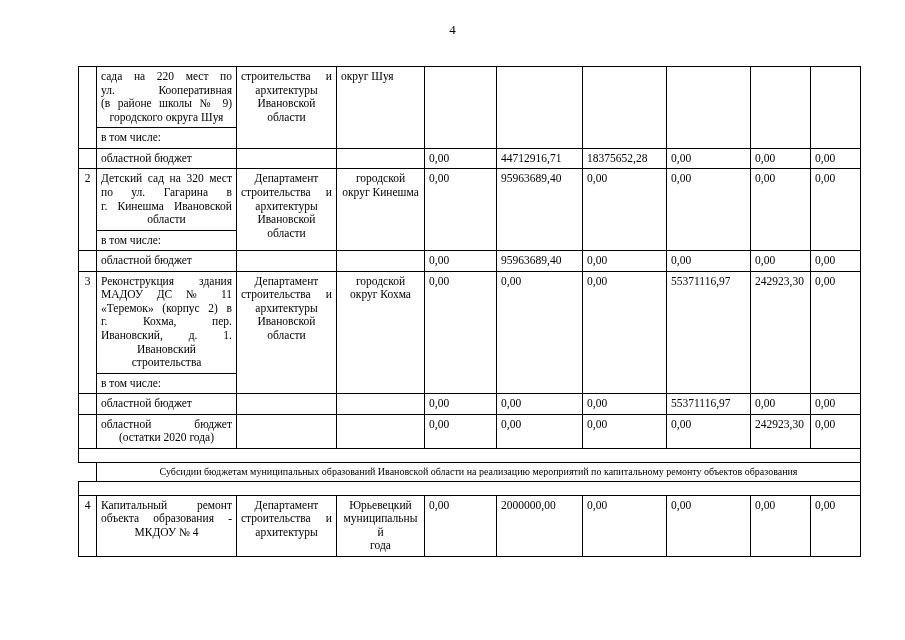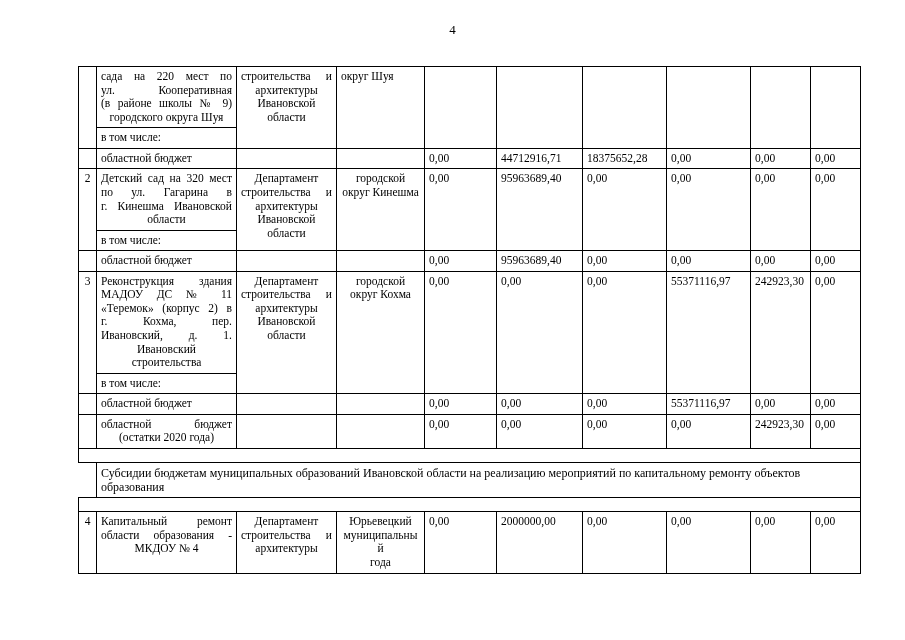--- a/index.html
+++ b/index.html
@@ -63,21 +63,22 @@
     text-align: justify;
     text-align-last: justify;
   }
   .plain { text-align: center; }
   .spacer-row td {
     border: none;
     height: 7px;
     padding: 0;
   }
   .subtitle-cell {
-    font-size: 12px;
+    text-align: center;
+    font-size: 10px;
     padding: 4px 6px;
   }
   .empty-left {
     border: none !important;
   }
 </style>
 </head>
 <body>
 
 <div class="page">
@@ -257,21 +258,21 @@
       </tr>
 
       <tr class="spacer-row">
         <td colspan="10"></td>
       </tr>
 
       <tr>
         <td class="num">4</td>
         <td class="name">
           <div class="justify">Капитальный ремонт</div>
-          <div class="justify">области образования -</div>
+          <div class="justify">объекта образования -</div>
           <div class="plain">МКДОУ № 4</div>
         </td>
         <td class="dept">
           <div class="plain">Департамент</div>
           <div class="justify">строительства и</div>
           <div class="plain">архитектуры</div>
         </td>
         <td class="mo">
           <div class="plain">Юрьевецкий</div>
           <div class="plain">муниципальный</div>

